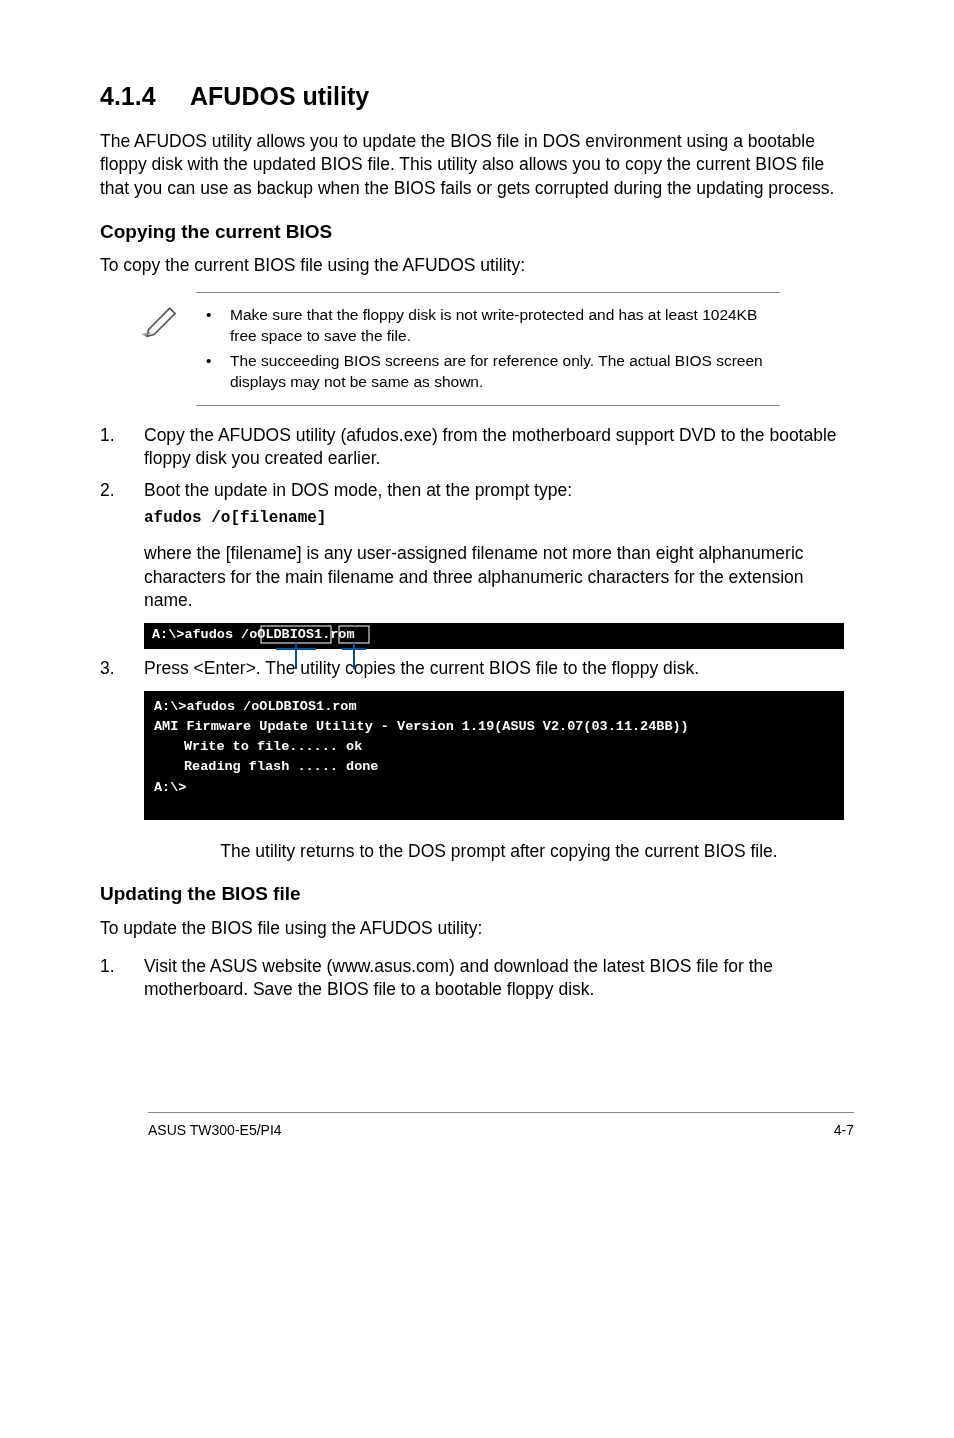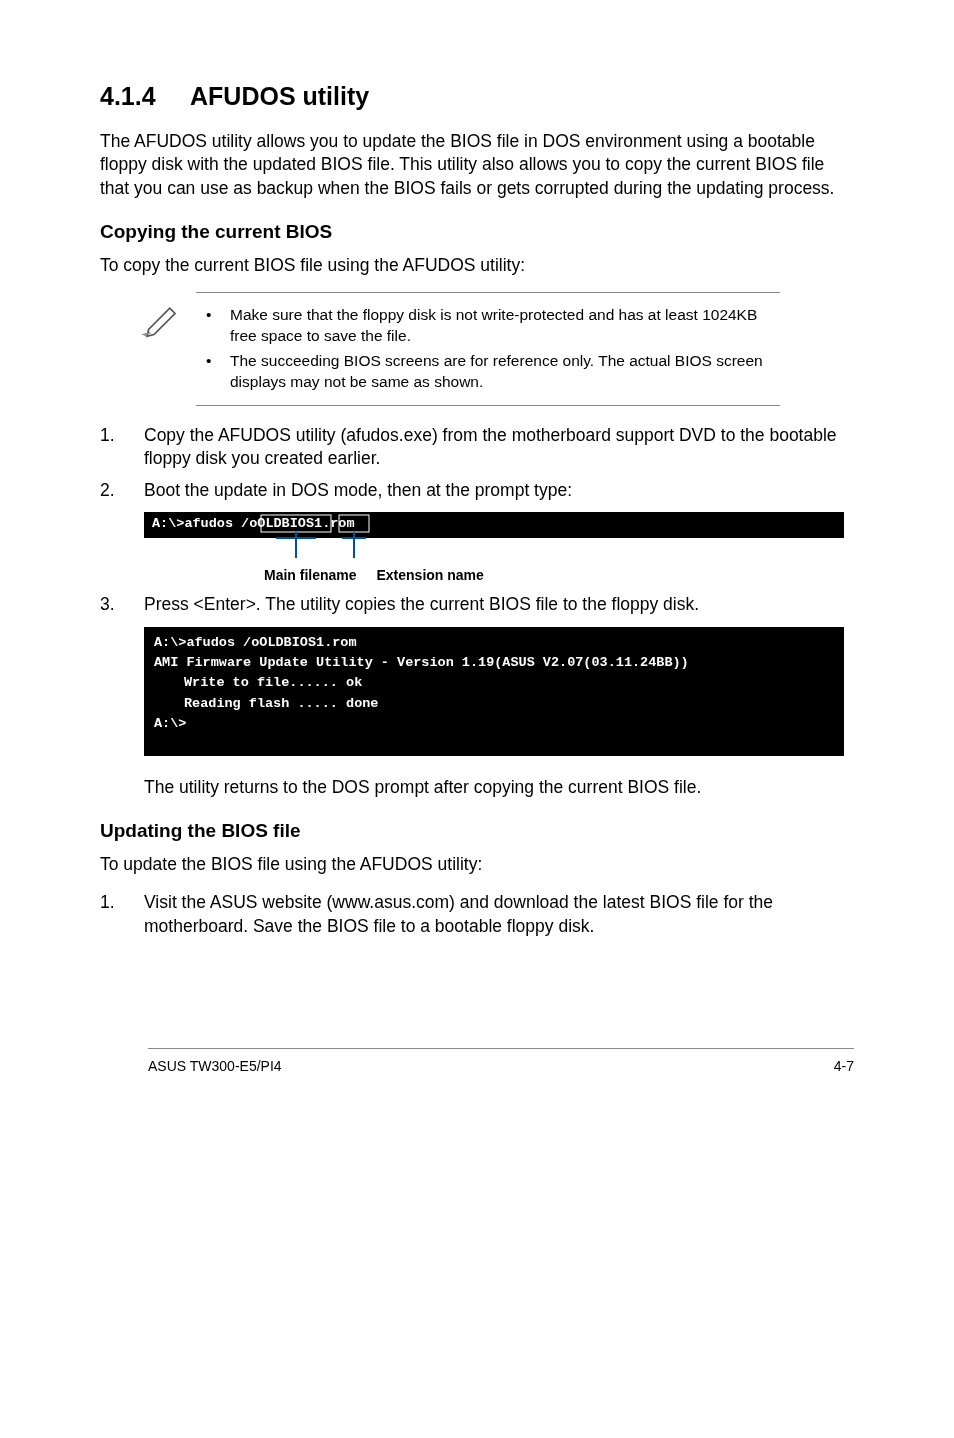--- a/index.html
+++ b/index.html
@@ -102,64 +102,62 @@
 
 <ol class="steps">
   <li>
     <span class="n">1.</span>
     <div class="body">Copy the AFUDOS utility (afudos.exe) from the motherboard support DVD to the bootable floppy disk you created earlier.</div>
   </li>
   <li>
     <span class="n">2.</span>
     <div class="body">
       <div>Boot the update in DOS mode, then at the prompt type:</div>
+      <div class="mono code-indent">afudos /o[filename]</div>
+      <div class="sub-para">where the [filename] is any user-assigned filename not more than eight alphanumeric characters  for the main filename and three alphanumeric characters for the extension name.</div>
     </div>
   </li>
 </ol>
 
 <div style="margin-left:44px;">
   <div class="terminal term-small">
     <span>A:\&gt;afudos /oOLDBIOS1.rom</span>
     <svg class="overlay-svg" width="700" height="56">
 
       <rect x="117" y="3" width="70" height="17" fill="none" stroke="#fff" stroke-width="1"></rect>
 
       <rect x="195" y="3" width="30" height="17" fill="none" stroke="#fff" stroke-width="1"></rect>
 
       <line x1="152" y1="20" x2="152" y2="46" stroke="#0050a0" stroke-width="2"></line>
       <line x1="132" y1="26" x2="172" y2="26" stroke="#0050a0" stroke-width="2"></line>
 
       <line x1="210" y1="20" x2="210" y2="46" stroke="#0050a0" stroke-width="2"></line>
       <line x1="198" y1="26" x2="222" y2="26" stroke="#0050a0" stroke-width="2"></line>
     </svg>
   </div>
-  <div class="ext-labels">
-    <span class="mf">Main filename</span>
-    <span class="en">Extension name</span>
-  </div>
 </div>
 
 <ol class="steps">
   <li>
     <span class="n">3.</span>
     <div class="body">Press &lt;Enter&gt;. The utility copies the current BIOS file to the floppy disk.</div>
   </li>
 </ol>
 
 <div style="margin-left:44px;">
   <div class="terminal term-big">
     <div>A:\&gt;afudos /oOLDBIOS1.rom</div>
     <div>AMI Firmware Update Utility - Version 1.19(ASUS V2.07(03.11.24BB))</div>
     <div class="term-indent">Write to file...... ok</div>
     <div class="term-indent">Reading flash ..... done</div>
     <div>A:\&gt;</div>
   </div>
 </div>
 
-<p class="para" style="margin-left:44px; margin-top:20px;">The utility returns to the DOS prompt after copying the current BIOS file.</p>
+<p class="para" style="margin-left:44px; margin-top:20px;text-align:center;">The utility returns to the DOS prompt after copying the current BIOS file.</p>
 
 <h3 class="sub">Updating the BIOS file</h3>
 
 <p class="para">To update the BIOS file using the AFUDOS utility:</p>
 
 <ol class="steps">
   <li>
     <span class="n">1.</span>
     <div class="body">Visit the ASUS website (www.asus.com) and download the latest BIOS file for the motherboard. Save the BIOS file to a bootable floppy disk.</div>
   </li>

